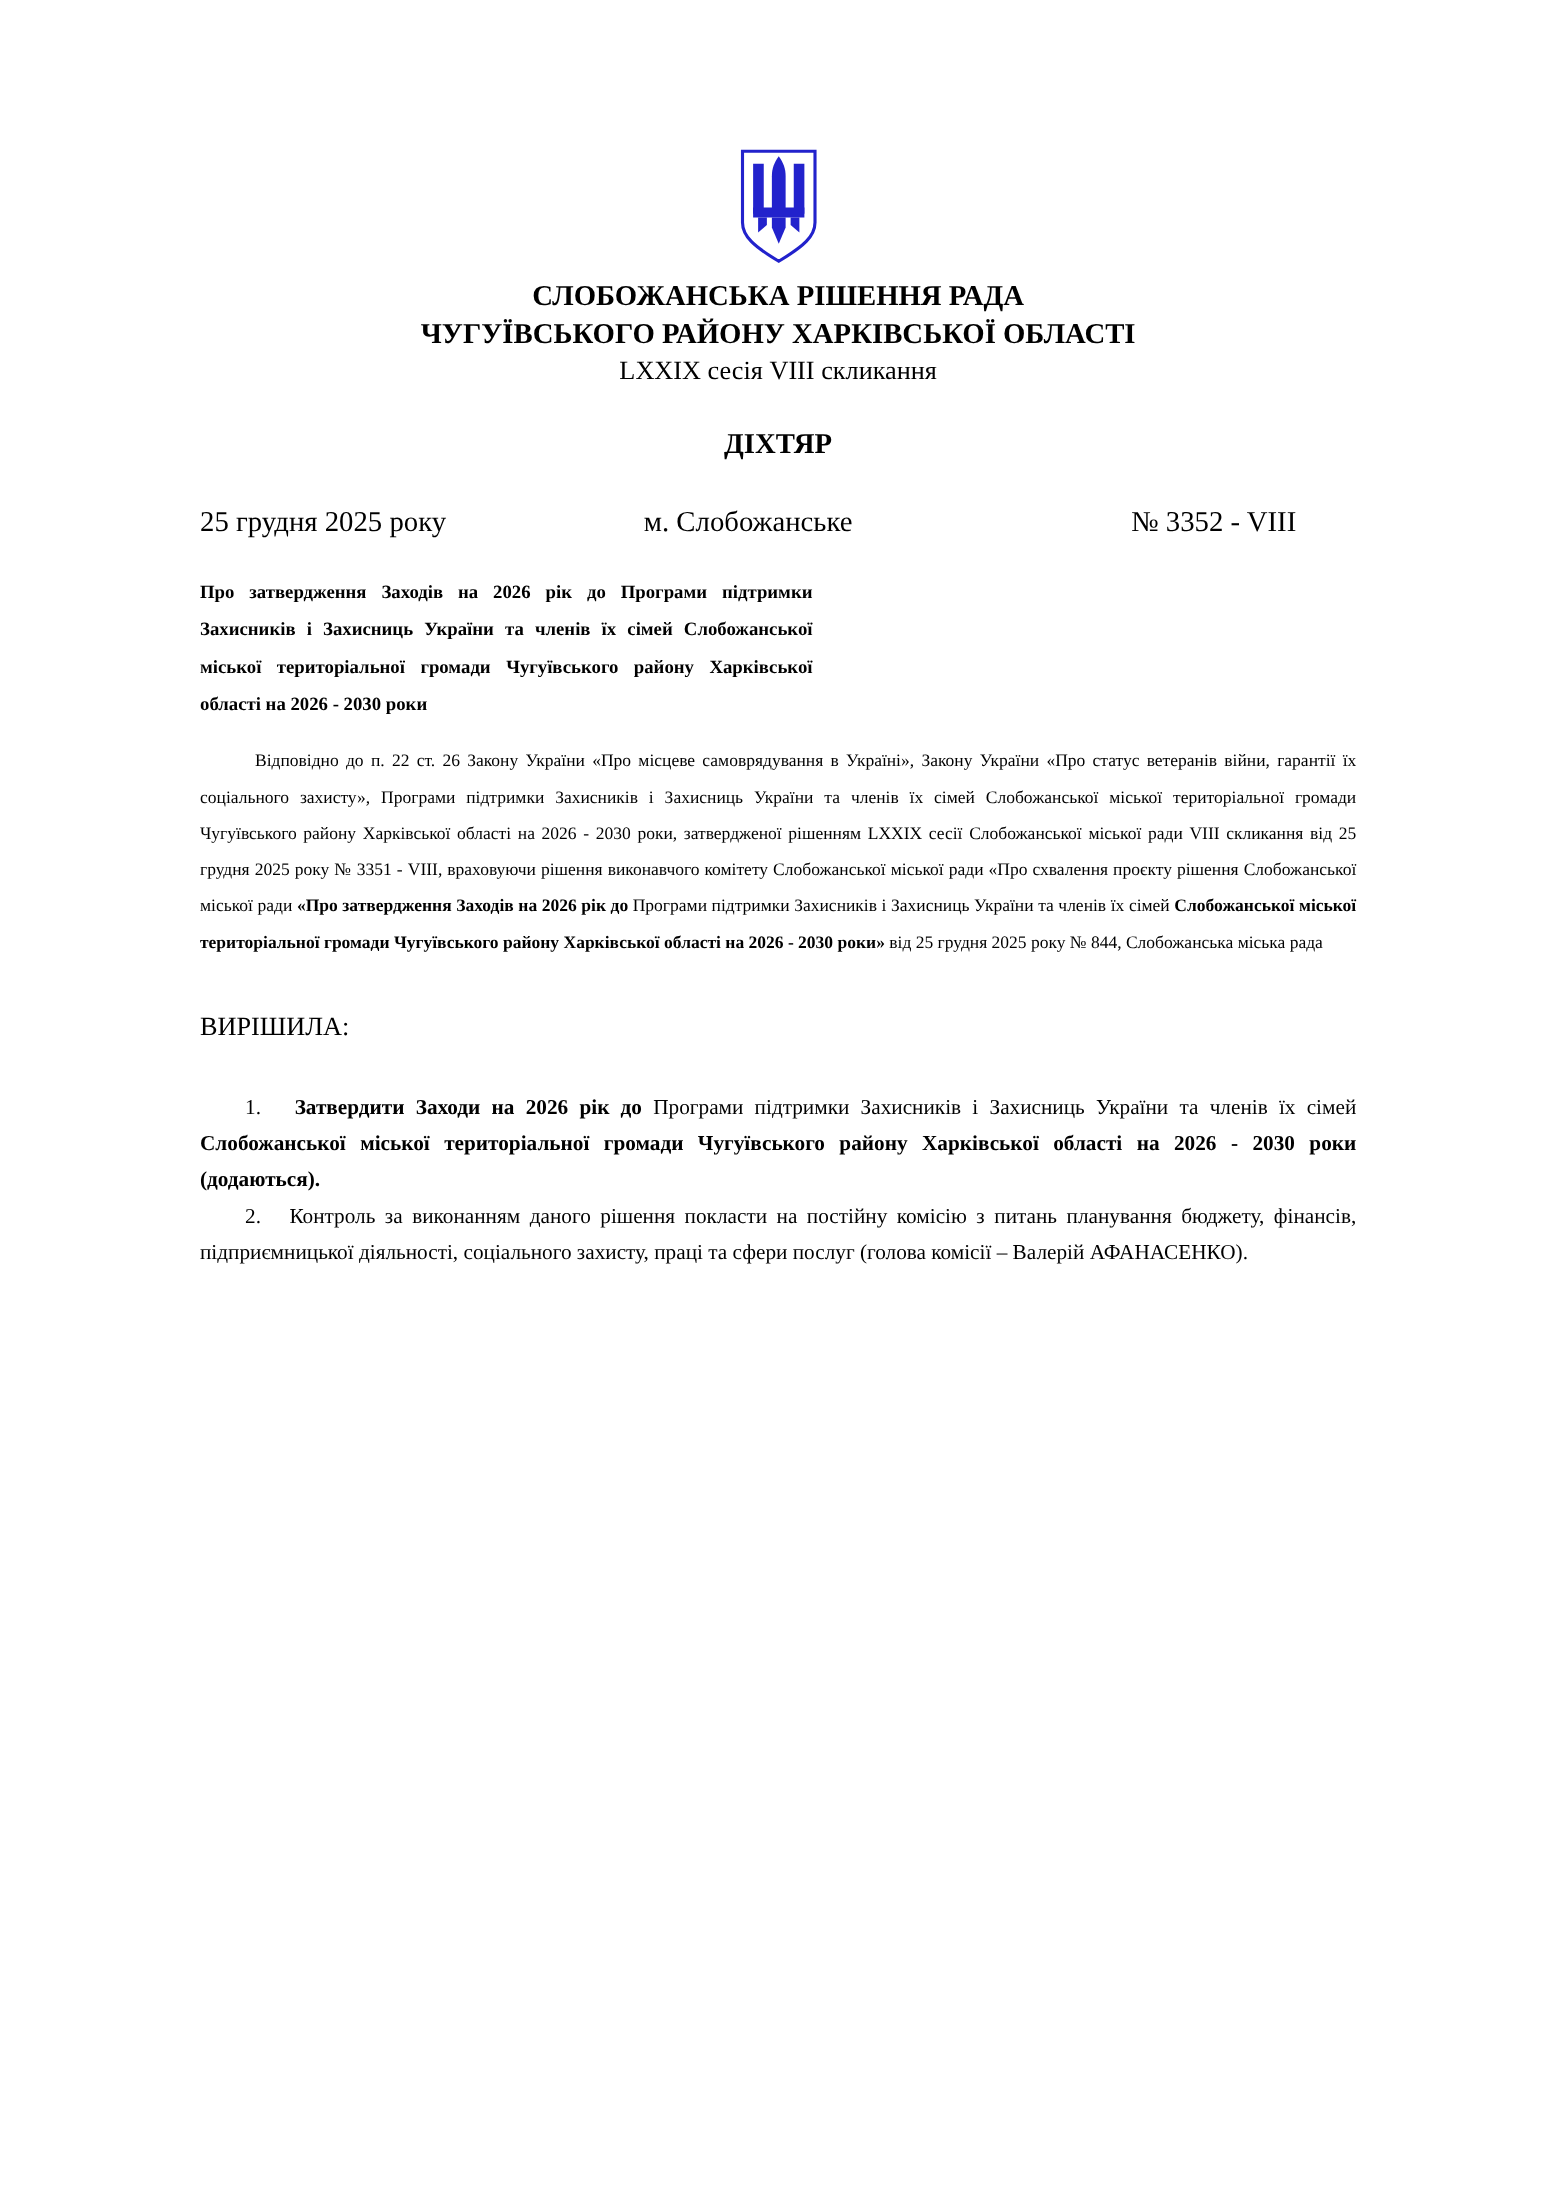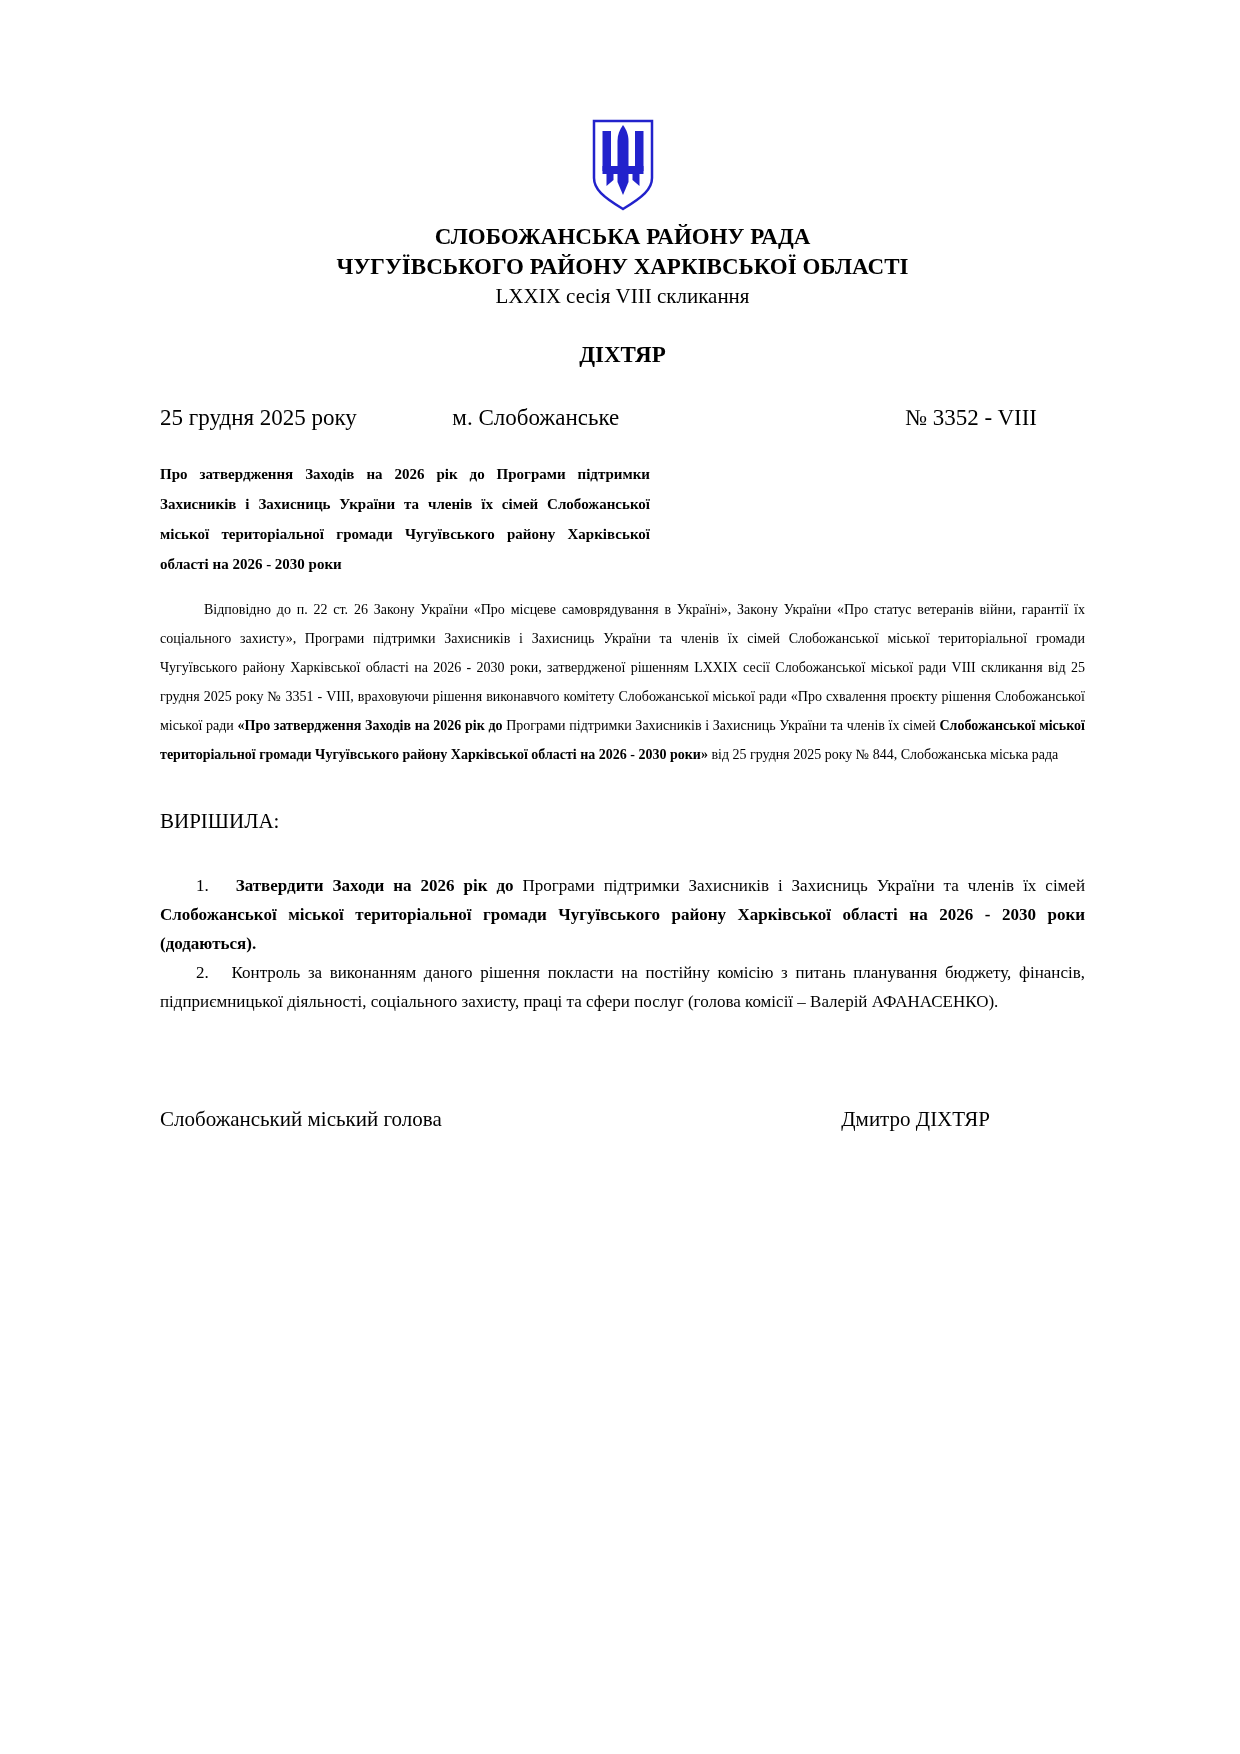--- a/index.html
+++ b/index.html
@@ -20,21 +20,21 @@
   svg.emblem .trident { fill: var(--emblem-color, #2222CC); }
 
   .org-header { text-align: center; margin-top: 10px; }
   .org-line   { font-weight: bold; font-size: 23px; line-height: 30px; }
   .session-line { font-size: 21px; line-height: 28px; }
 
   .doc-type { text-align: center; font-weight: bold; font-size: 23px; margin-top: 32px; line-height: 26px; }
 
   .meta-row { display: flex; margin-top: 37px; font-size: 23px; line-height: 26px; }
   .meta-date   { flex: 1; text-align: left; }
-  .meta-place  { flex: 1; text-align: left; }
+  .meta-place  { flex: 1; text-align: center; }
   .meta-number { flex: 1; text-align: right; padding-right: 48px; box-sizing: border-box; }
 
   .doc-title {
     width: 490px;
     margin-top: 28px;
     font-weight: bold;
     font-size: 15px;
     line-height: 30px;
     text-align: justify;
   }
@@ -82,21 +82,21 @@
         <path d="M45 13 H53.5 V53 H45 Z"></path>
         <rect x="12.5" y="48" width="41" height="8"></rect>
         <path d="M27.5 56 H38.5 V64 L33 77 L27.5 64 Z"></path>
         <path d="M16.5 56 L23.5 56 L23.5 62 L16.5 68 Z"></path>
         <path d="M42.5 56 L49.5 56 L49.5 68 L42.5 62 Z"></path>
       </g>
     </svg>
   </div>
 
   <div class="org-header">
-    <div class="org-line">СЛОБОЖАНСЬКА РАЙОНУ РАДА</div>
+    <div class="org-line">СЛОБОЖАНСЬКА РІШЕННЯ РАДА</div>
     <div class="org-line">ЧУГУЇВСЬКОГО РАЙОНУ ХАРКІВСЬКОЇ ОБЛАСТІ</div>
     <div class="session-line">LXXIX сесія VIII скликання</div>
   </div>
 
   <div class="doc-type">ДІХТЯР</div>
 
   <div class="meta-row">
     <div class="meta-date">25 грудня 2025 року</div>
     <div class="meta-place">м. Слобожанське</div>
     <div class="meta-number">№ 3352 - VIII</div>
@@ -104,18 +104,14 @@
 
   <div class="doc-title">Про затвердження Заходів на 2026 рік до Програми підтримки Захисників і Захисниць України та членів їх сімей Слобожанської міської територіальної громади Чугуївського району Харківської області на 2026 - 2030 роки</div>
 
   <p class="preamble"><span class="run">Відповідно до п. 22 ст. 26 Закону України «Про місцеве самоврядування в Україні», Закону України «Про статус ветеранів війни, гарантії їх соціального захисту», Програми підтримки Захисників і Захисниць України та членів їх сімей Слобожанської міської територіальної громади Чугуївського району Харківської області на 2026 - 2030 роки, затвердженої рішенням LXXIX сесії Слобожанської міської ради VIII скликання від 25 грудня 2025 року № 3351 - VIII, враховуючи рішення виконавчого комітету Слобожанської міської ради «Про схвалення проєкту рішення Слобожанської міської ради </span><span class="run bold">«Про затвердження Заходів на 2026 рік до </span><span class="run">Програми підтримки Захисників і Захисниць України та членів їх сімей </span><span class="run bold">Слобожанської міської територіальної громади Чугуївського району Харківської області на 2026 - 2030 роки»</span><span class="run"> від 25 грудня 2025 року № 844, Слобожанська міська рада</span></p>
 
   <div class="resolved">ВИРІШИЛА:</div>
 
   <p class="item item-first"><span class="run">1.&nbsp;&nbsp; </span><span class="run bold">Затвердити Заходи на 2026 рік до </span><span class="run">Програми підтримки Захисників і Захисниць України та членів їх сімей </span><span class="run bold">Слобожанської міської територіальної громади Чугуївського району Харківської області на 2026 - 2030 роки (додаються).</span></p>
   <p class="item"><span class="run">2.&nbsp;&nbsp; Контроль за виконанням даного рішення покласти на постійну комісію з питань планування бюджету, фінансів, підприємницької діяльності, соціального захисту, праці та сфери послуг (голова комісії – Валерій АФАНАСЕНКО).</span></p>
 
-  <div class="signature-row">
-    <span>Слобожанський міський голова</span>
-    <span>Дмитро ДІХТЯР</span>
-  </div>
 
 </div>
 
 </body></html>

